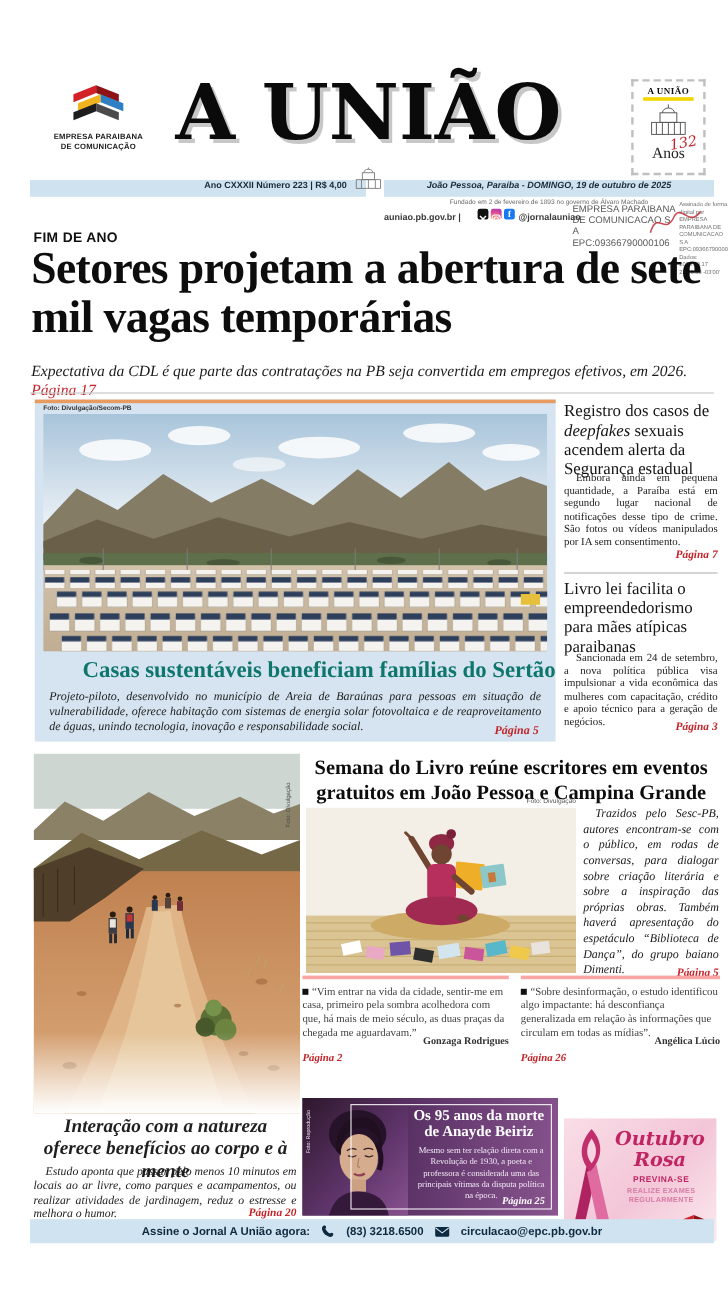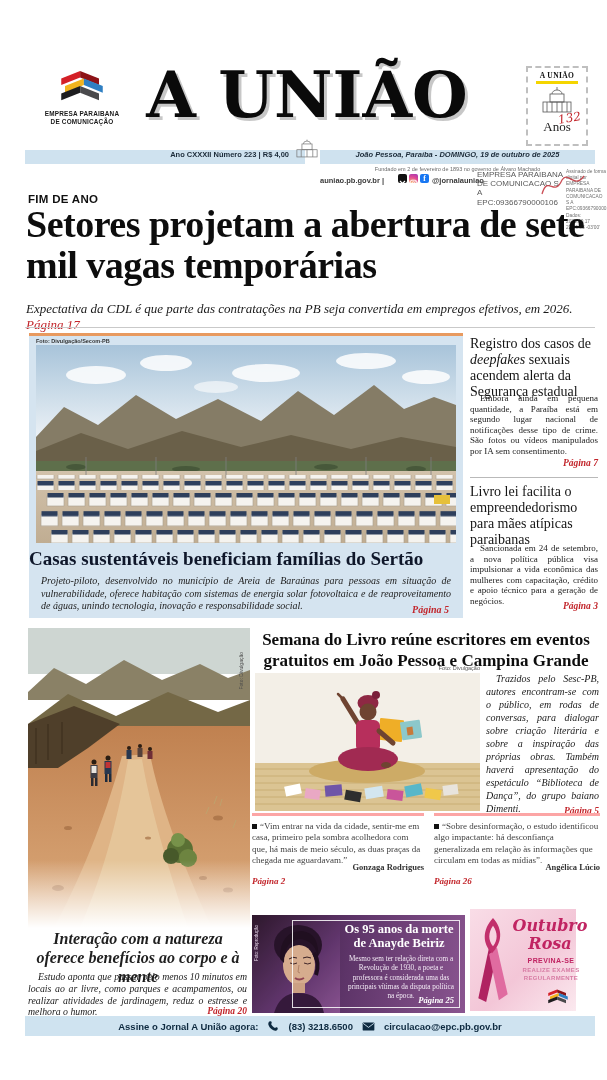--- a/index.html
+++ b/index.html
@@ -47,21 +47,21 @@
   .headline{left:26px;top:204px;width:570px;font-weight:bold;font-size:38px;line-height:1.08;
     letter-spacing:-.5px;color:#0d0d0d;}
   .deck{left:26px;top:301px;width:570px;font-style:italic;font-size:13px;color:#1a1a1a;}
   .rule{left:25px;top:327px;width:570px;border-top:1px solid #c9c9c9;height:0;}
 
   
   .bluebox{left:29px;top:333px;width:434px;height:285px;background:#d5e4f0;border-top:3px solid #e89a5f;box-sizing:border-box;}
   .bluebox>*{position:absolute;}
   .main-credit{top:2px;left:7px;font:bold 5.5px "Liberation Sans",sans-serif;color:#333;}
   .main-photo{left:7px;top:9px;}
-  .main-title{top:212px;left:0;width:100%;text-align:left;font-weight:bold;font-size:19px;color:#0f172a;}
+  .main-title{top:212px;left:0;width:100%;text-align:right;font-weight:bold;font-size:19px;color:#0f766e;}
   .main-caption{top:239px;left:12px;width:410px;font-style:italic;font-size:10px;line-height:1.25;color:#222;text-align:justify;}
   .main-page{top:268px;right:14px;font:italic bold 10px "Liberation Serif",serif;}
 
   
   .rc-title{width:128px;font-size:14px;line-height:1.15;color:#141414;}
   .rc-body{width:128px;font-size:9px;line-height:1.18;color:#222;text-align:justify;text-indent:10px;}
   .rc-page{width:128px;text-align:right;font:italic bold 9.5px "Liberation Serif",serif;}
   .rc-a1-title{left:470px;top:336px;}
   .rc-a1-body{left:470px;top:393px;}
   .rc-a1-page{left:470px;top:458px;}
@@ -107,21 +107,21 @@
   .anayde-frame{left:40px;top:5px;right:5px;bottom:5px;border:1px solid rgba(255,255,255,.85);}
   .anayde-portrait{left:0;top:0;}
   .anayde-credit{left:2px;top:10px;writing-mode:vertical-rl;transform:rotate(180deg);
     font:4.5px "Liberation Sans",sans-serif;color:#e8d8ec;}
   .anayde-t1{left:88px;top:7px;width:118px;text-align:center;font-weight:bold;font-size:12.5px;color:#fff;}
   .anayde-t2{left:88px;top:21px;width:118px;text-align:center;font-weight:bold;font-size:12.5px;color:#fff;}
   .anayde-body{left:92px;top:40px;width:114px;font-size:7.2px;line-height:1.3;color:#f3eaf5;text-align:center;}
   .anayde-page{left:92px;top:80px;width:110px;text-align:right;font:italic bold 8.5px "Liberation Serif",serif;color:#fff;}
 
   
-  .pink-box{left:470px;top:909px;width:106px;height:102px;
+  .pink-box{left:470px;top:932px;width:127px;height:102px;
     background:linear-gradient(135deg,#f9dde7 0%,#f3c6d7 55%,#fbe9ef 100%);}
   .pink-box>*{position:absolute;}
   .or-ribbon{left:2px;top:5px;}
   .or-w1{left:36px;top:7px;width:88px;text-align:center;font:italic bold 16px "DejaVu Serif",serif;color:#c02462;}
   .or-w2{left:36px;top:25px;width:88px;text-align:center;font:italic bold 16px "DejaVu Serif",serif;color:#c02462;}
   .or-tag{left:40px;top:48px;width:82px;text-align:center;font:bold 7px "Liberation Sans",sans-serif;color:#c02462;letter-spacing:.4px;}
   .or-l2{left:40px;top:58px;width:82px;text-align:center;font:bold 6px "Liberation Sans",sans-serif;color:#d77ba3;letter-spacing:.3px;}
   .or-l3{left:40px;top:66px;width:82px;text-align:center;font:bold 6px "Liberation Sans",sans-serif;color:#d77ba3;letter-spacing:.3px;}
   .or-epc{right:6px;bottom:6px;}
 

